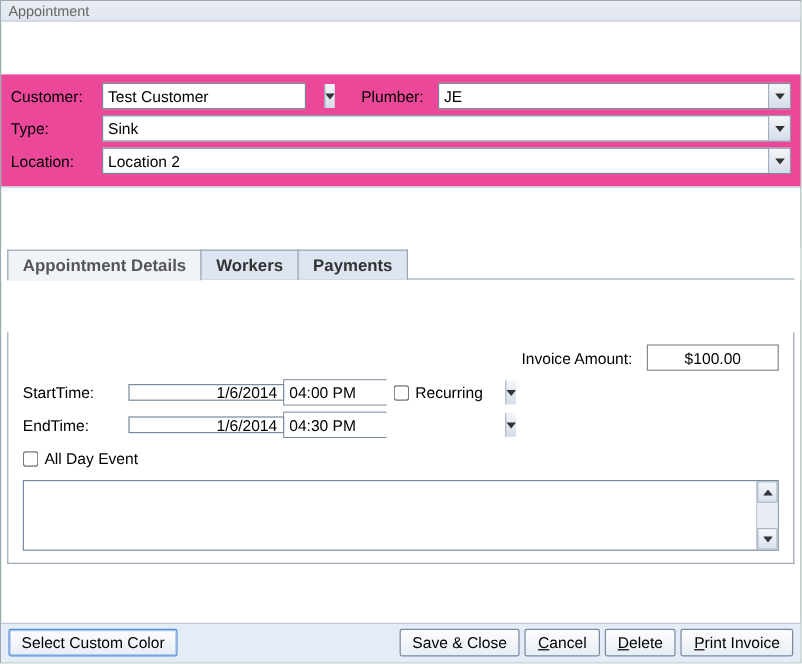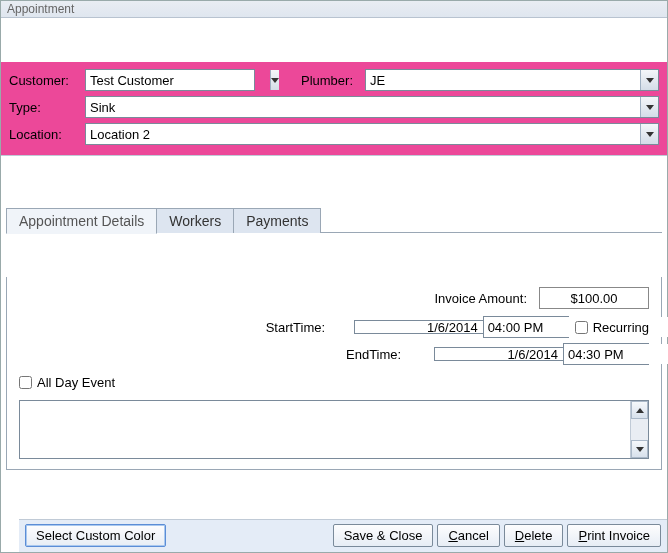--- a/index.html
+++ b/index.html
@@ -11,45 +11,45 @@
   .form-label { color: #000; }
   .lbl-left { width: 76px; }
   .combo { display: flex; height: 22px; border: 1px solid #7a8a9a; background: #fff; }
   .combo-input { flex: 1; border: none; outline: none; padding: 1px 4px; font: inherit; background: transparent; }
   .combo-btn { width: 18px; background: linear-gradient(#f4f6f9, #d4dde8); border-left: 1px solid #9fb0c2; display: flex; align-items: center; justify-content: center; cursor: pointer; }
   .caret-down { display: inline-block; width: 0; height: 0; border-left: 4px solid transparent; border-right: 4px solid transparent; border-top: 5px solid #333; }
   .plumber-label { width: 78px; text-align: right; margin-right: 12px; margin-left: 20px; }
 
   .tabbar { display: flex; padding: 2px 5px 0 5px; background: #fff; position: relative; margin-top: 6px; }
   .tabbar::after { content:""; position:absolute; left:5px; right:5px; bottom:0; border-bottom:1px solid #9aa7b5; z-index:0; }
-  .tab { border: 1px solid #9aa7b5; border-bottom: none; padding: 4px 12px; font-size: 14px; background: #dde5f0; color: #333; position: relative; z-index:1; cursor: pointer; }
+  .tab { border: 1px solid #9aa7b5; border-bottom: none; padding: 4px 12px; font-size: 14px; background: #dde5f0; color: #333; position: relative; z-index:1; cursor: pointer; font-weight: bold; }
   .tab + .tab { margin-left: -1px; }
   .tab.active { background: #f0f4f9; color: #555; border-bottom: 1px solid #f0f4f9; margin-bottom: -1px; }
 
   .tab-content { flex: 1; margin: 0 5px 5px 5px; border: 1px solid #9aa7b5; border-top: none; padding: 10px 12px; display: flex; flex-direction: column; }
 
   .invoice-row { display: flex; align-items: center; justify-content: flex-end; margin-bottom: 6px; }
   .invoice-label { margin-right: 12px; }
   .invoice-box { width: 110px; height: 22px; border: 1px solid #888; text-align: center; padding: 2px 4px; font: inherit; }
 
-  .time-row { display: flex; align-items: center; margin-bottom: 3px; height: 24px; justify-content: flex-end; }
+  .time-row { display: flex; align-items: center; margin-bottom: 3px; height: 24px; }
   .time-label { width: 88px; }
   .date-input { width: 130px; height: 14px; border: 1px solid #7a8a9a; text-align: right; padding: 1px 5px; font: inherit; }
   .time-combo { display: flex; width: 86px; height: 22px; border: 1px solid #7a8a9a; margin-left: -1px; }
   .time-text { flex:1; border:none; outline:none; padding:1px 4px; font: inherit; }
   .check-row { display: flex; align-items: center; margin: 6px 0; }
   .check-row input { margin-right: 5px; }
 
   .listbox-wrap { flex: 1; border: 1px solid #7a8a9a; position: relative; background: #fff; margin-top: 4px; display:flex; }
   .listbox { flex:1; }
   .vscroll { width: 18px; background: #e9edf3; border-left: 1px solid #c0cad6; display:flex; flex-direction:column; justify-content:space-between; }
   .scroll-btn { height: 18px; border: 1px solid #aab8c8; background: linear-gradient(#f5f8fb, #d8e1ec); display:flex; align-items:center; justify-content:center; cursor:pointer; }
   .caret-up { display:inline-block; width:0; height:0; border-left:4px solid transparent; border-right:4px solid transparent; border-bottom:5px solid #333; }
 
-  .action-bar { display:flex; align-items:center; background:#e4ecf7; padding:4px 6px 5px 6px; border-top:1px solid #c0cad6; gap:4px;margin-left:18px; }
+  .action-bar { display:flex; align-items:center; background:#e4ecf7; padding:4px 6px 5px 6px; border-top:1px solid #c0cad6; gap:4px; }
   .btn { height:23px; padding:0 10px; border:1px solid #7a8a9a; background: linear-gradient(#fdfdfe, #e7edf5); font: inherit; border-radius:2px; cursor:pointer; white-space:nowrap; }
   .btn.focus { border-color:#5b8dd6; box-shadow: 0 0 0 1px #a9c8ef inset; }
   .spacer { flex:1; }
   .u { text-decoration: underline; }
 </style>
 </head>
 <body>
 
 <div class="window">
 

